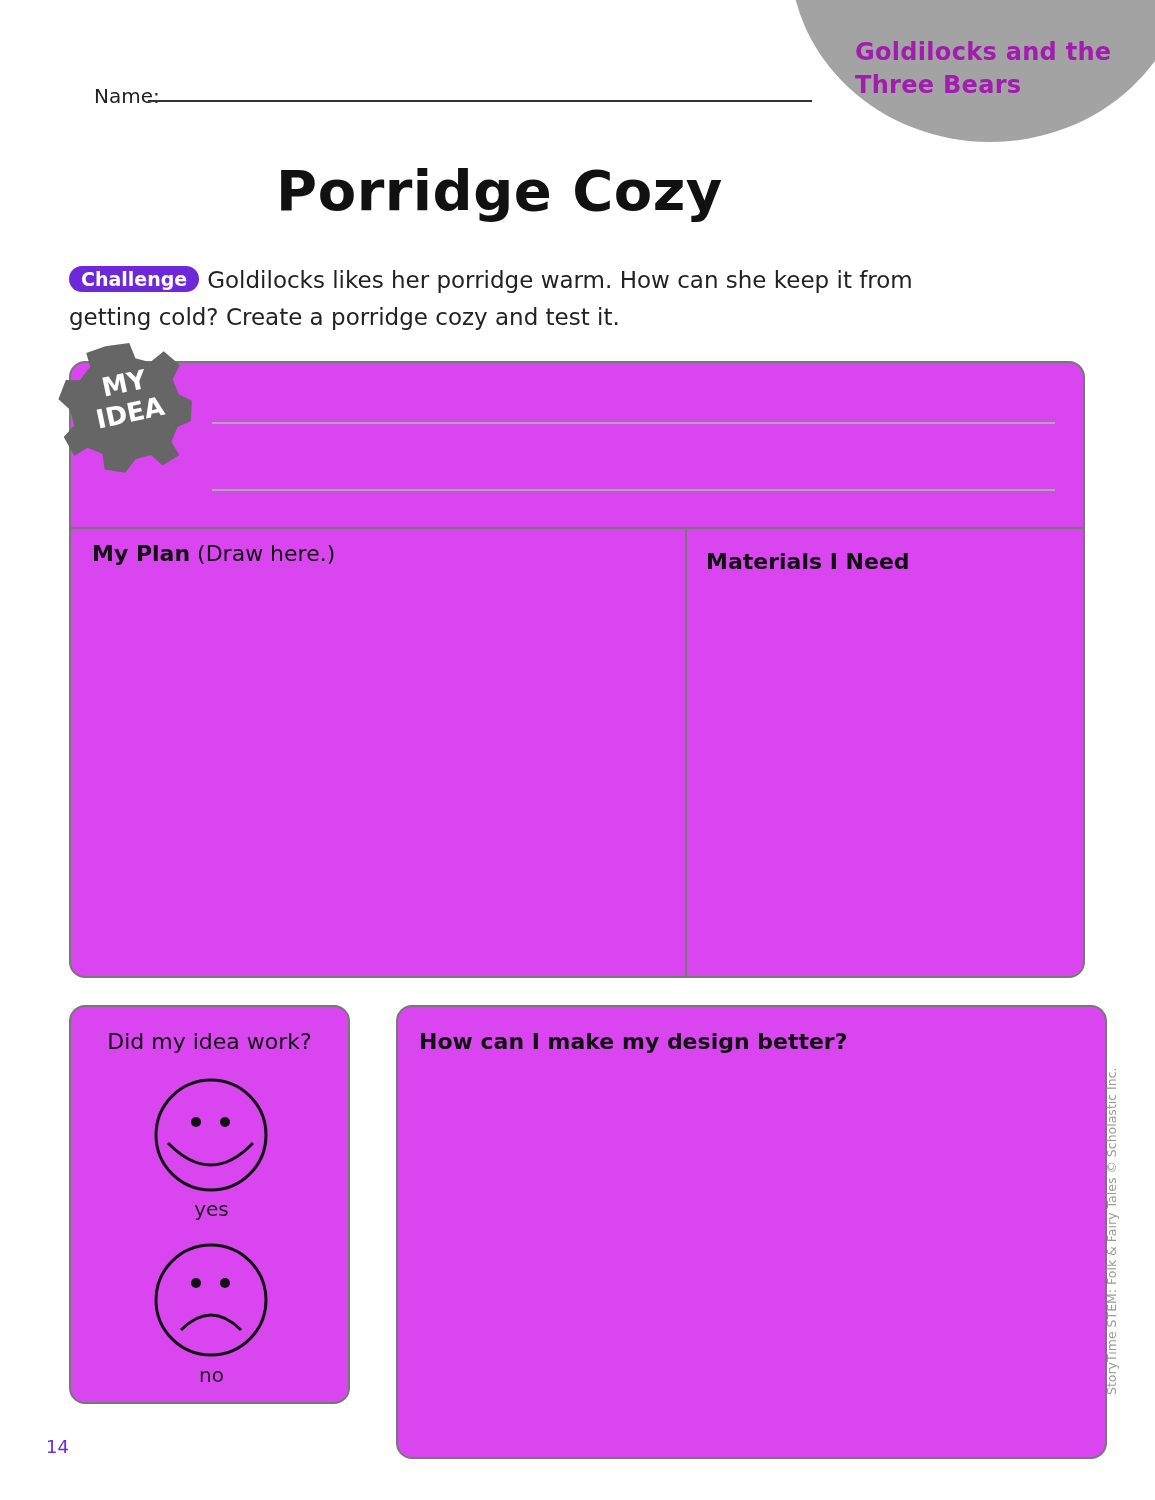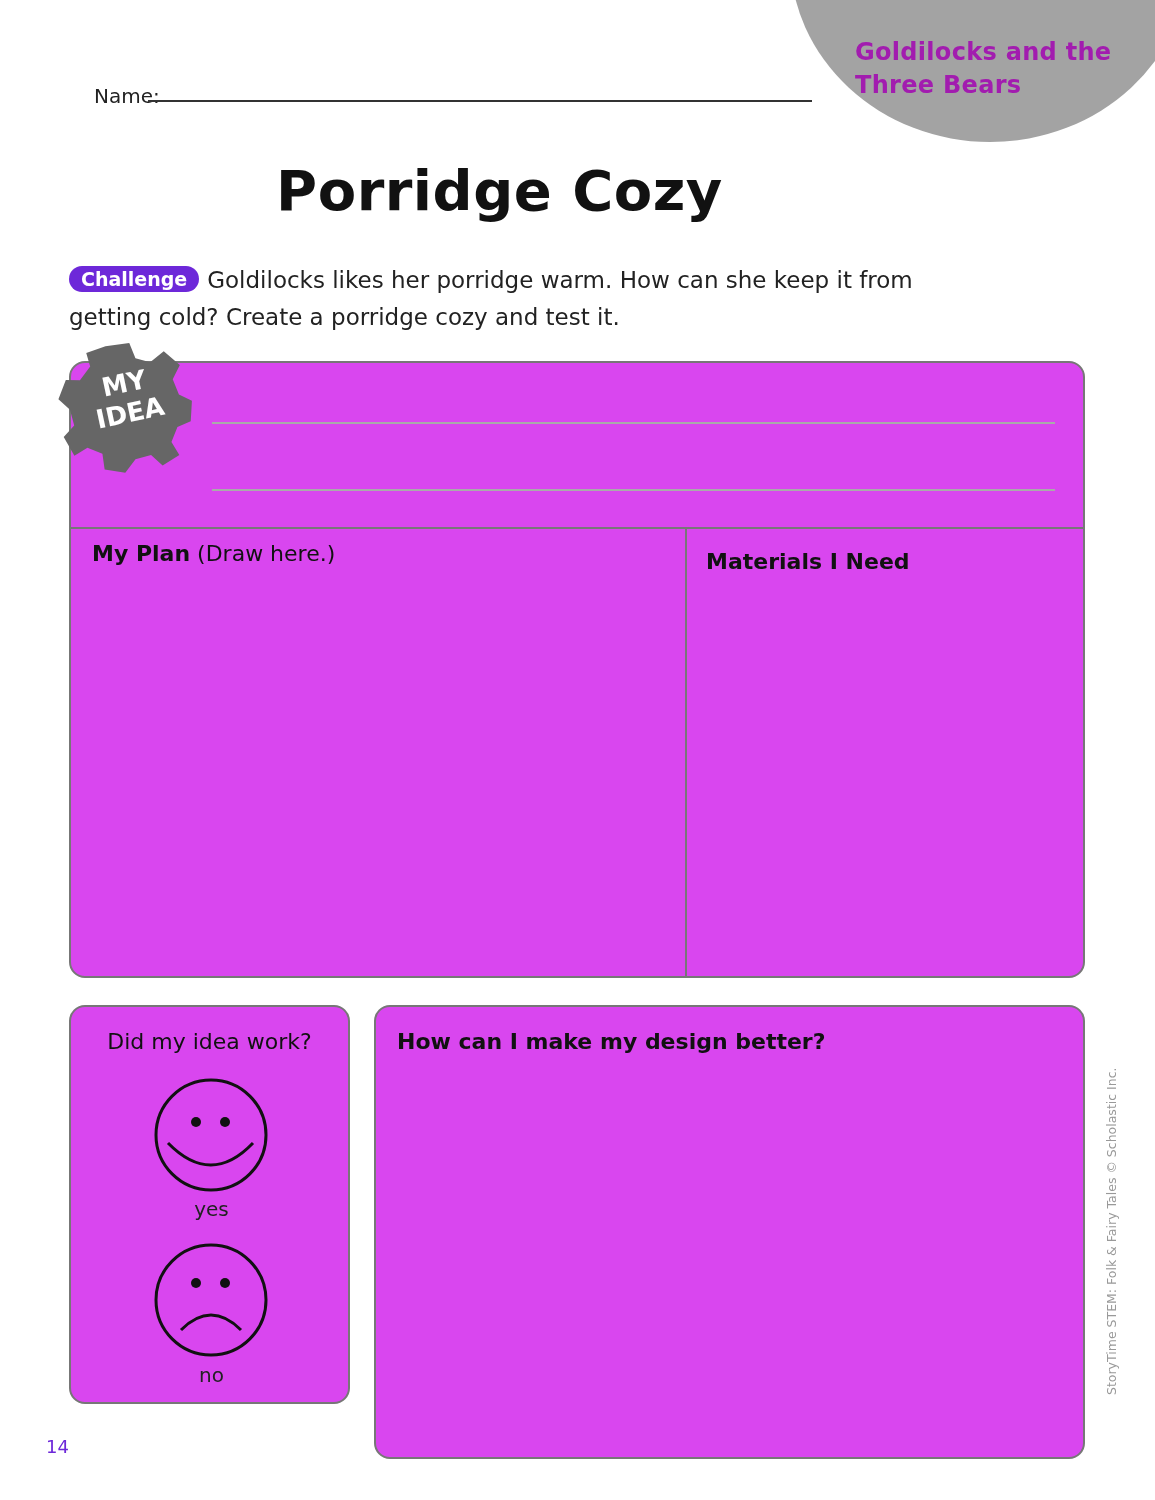--- a/index.html
+++ b/index.html
@@ -14,21 +14,21 @@
   .box { position:absolute; border:2px solid #777; border-radius:16px; box-sizing:border-box; background:#d946ef; }
   .idea-box { left:69px; top:361px; width:1016px; height:617px; }
   .hline { position:absolute; height:0; border-bottom:2px solid #aaa; }
   .divider-h { position:absolute; left:0; right:0; top:164px; border-bottom:2px solid #777; }
   .divider-v { position:absolute; left:614px; top:165px; bottom:0; border-left:2px solid #777; }
   .section-label { position:absolute; font-size:22px; color:#111; }
   .section-label b { font-weight:bold; }
   .gear { position:absolute; left:58px; top:338px; width:136px; height:136px; }
   .gear-text { position:absolute; left:82px; top:368px; width:90px; text-align:center; color:#fff; font-weight:bold; font-size:26px; line-height:30px; transform:rotate(-12deg); }
   .work-box { left:69px; top:1005px; width:281px; height:399px; }
-  .better-box { left:374px; top:1005px; width:711px; height:454px; }
+  .better-box { left:396px; top:1005px; width:711px; height:454px; }
   .face { position:absolute; }
   .face-label { position:absolute; width:281px; left:0; text-align:center; font-size:20px; color:#222; }
   .side-credit { position:absolute; left:1104px; top:1395px; transform-origin:0 0; transform:rotate(-90deg); white-space:nowrap; font-size:12.5px; color:#999; }
   .page-num { position:absolute; left:0; width:1155px; top:1436px; text-align:left; font-size:18px; color:#6d28d9;padding-left:46px; }
 </style>
 </head>
 <body>
 
 <div class="corner"></div>
 <div class="corner-title">Goldilocks and the Three Bears</div>

